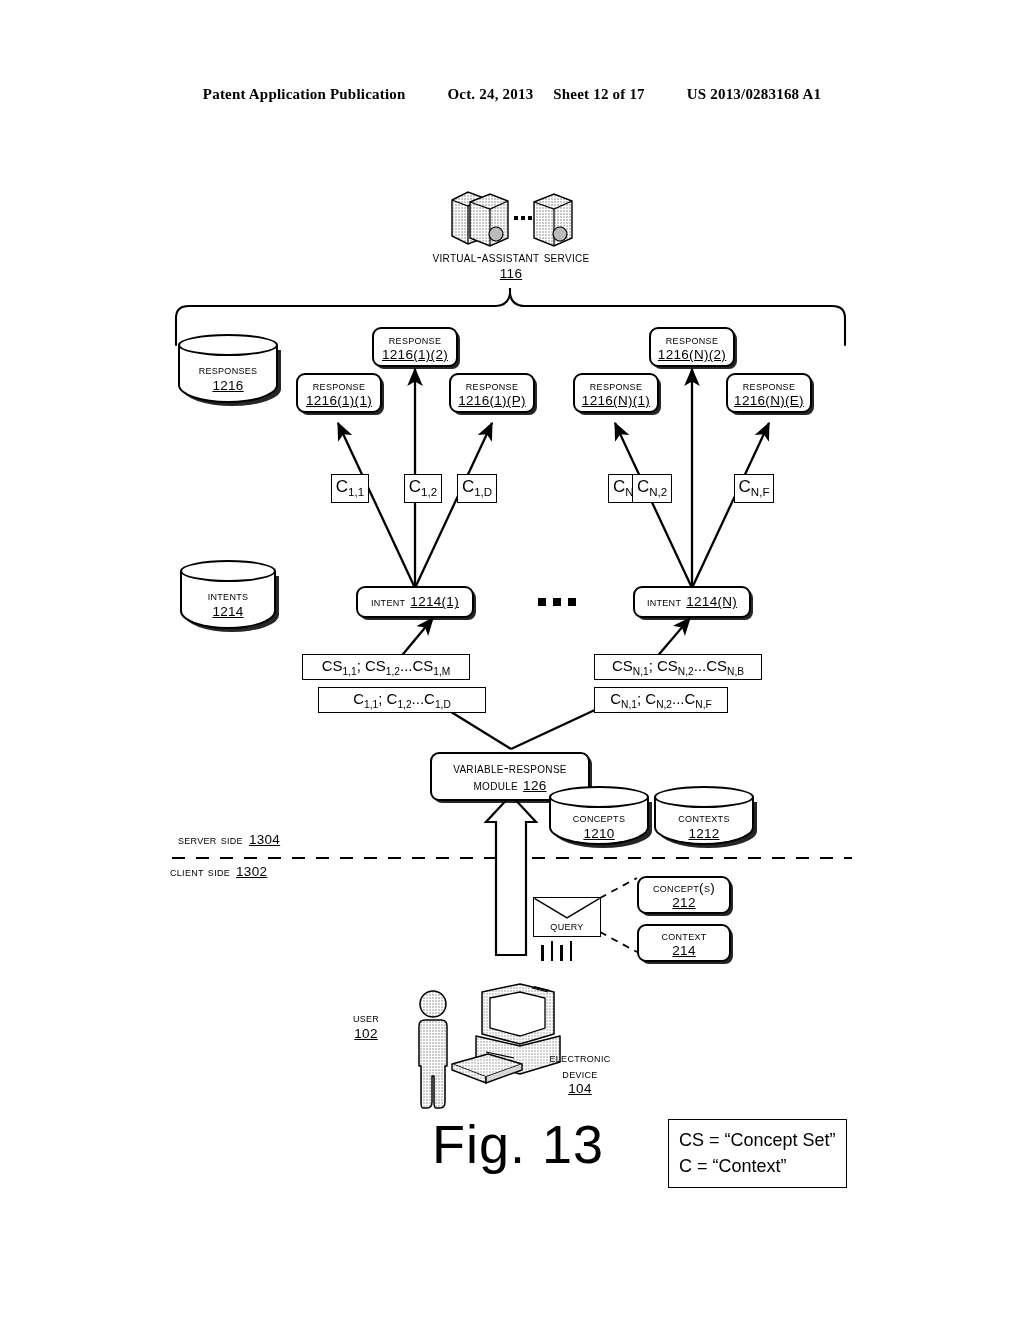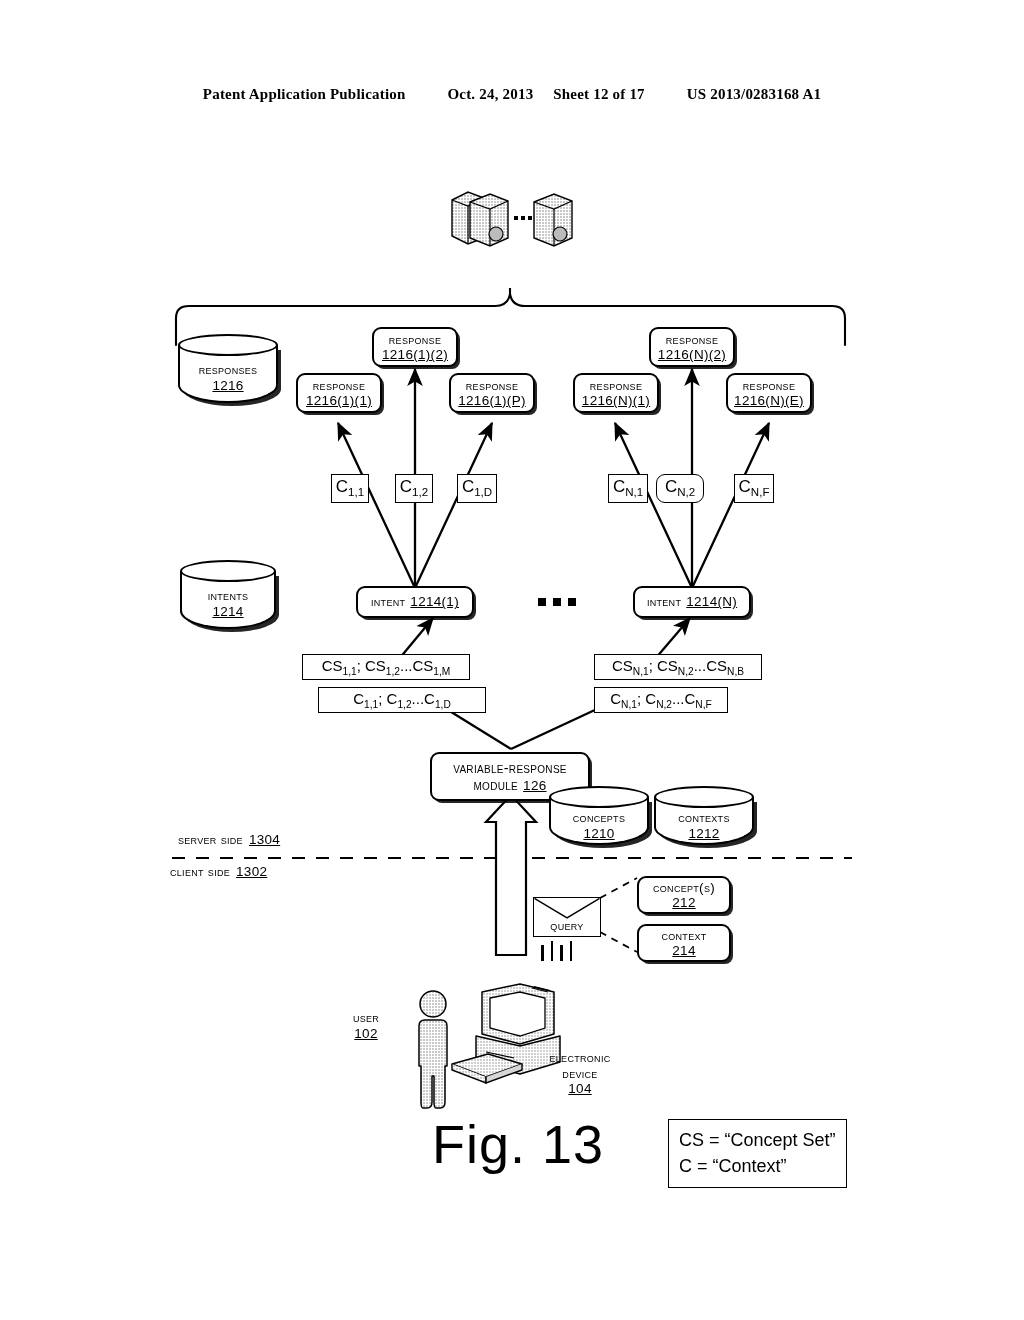--- a/index.html
+++ b/index.html
@@ -248,20 +248,24 @@
         <path d="M88,16 L108,23 L126,15" fill="none" stroke="#000" stroke-width="1.2"></path>
         <path d="M108,23 L108,60" fill="none" stroke="#000" stroke-width="1.2"></path>
         <circle cx="114" cy="48" r="7" fill="#bbb" stroke="#000" stroke-width="1.2"></circle>
       </g>
 
       <rect x="68" y="30" width="4" height="4" fill="#000"></rect>
       <rect x="75" y="30" width="4" height="4" fill="#000"></rect>
       <rect x="82" y="30" width="4" height="4" fill="#000"></rect>
     </svg>
   </div>
+  <div class="caption-free" style="left:386px; top:249px; width:250px;">
+    <div class="sc big">Virtual-Assistant Service</div>
+    <div class="num">116</div>
+  </div>
 
   <div class="cyl" style="left:178px; top:334px; width:100px; height:78px;">
     <div class="body" style="height:58px;"></div>
     <div class="top"></div>
     <div class="cap" style="top:28px;">
       <div class="sc">Responses</div>
       <div class="num">1216</div>
     </div>
   </div>
 
@@ -287,31 +291,31 @@
     <div class="num">1216(N)(2)</div>
   </div>
   <div class="rbox" style="left:726px; top:373px; width:86px; height:40px;">
     <div class="sc">Response</div>
     <div class="num">1216(N)(E)</div>
   </div>
 
   <div class="sbox" style="left:331px; top:474px; width:38px; height:29px;">
     <span style="font-size:17px;"><span>C</span><sub>1,1</sub></span>
   </div>
-  <div class="sbox" style="left:395px; top:474px; width:38px; height:29px;">
+  <div class="sbox" style="left:404px; top:474px; width:38px; height:29px;">
     <span style="font-size:17px;"><span>C</span><sub>1,2</sub></span>
   </div>
   <div class="sbox" style="left:457px; top:474px; width:40px; height:29px;">
     <span style="font-size:17px;"><span>C</span><sub>1,D</sub></span>
   </div>
 
   <div class="sbox" style="left:608px; top:474px; width:40px; height:29px;">
     <span style="font-size:17px;"><span>C</span><sub>N,1</sub></span>
   </div>
-  <div class="sbox" style="left:656px; top:474px; width:48px; height:29px;border-radius:9px;">
+  <div class="sbox" style="left:632px; top:474px; width:40px; height:29px;">
     <span style="font-size:17px;"><span>C</span><sub>N,2</sub></span>
   </div>
   <div class="sbox" style="left:734px; top:474px; width:40px; height:29px;">
     <span style="font-size:17px;"><span>C</span><sub>N,F</sub></span>
   </div>
 
   <div class="cyl" style="left:180px; top:560px; width:96px; height:78px;">
     <div class="body" style="height:58px;"></div>
     <div class="top"></div>
     <div class="cap" style="top:28px;">

